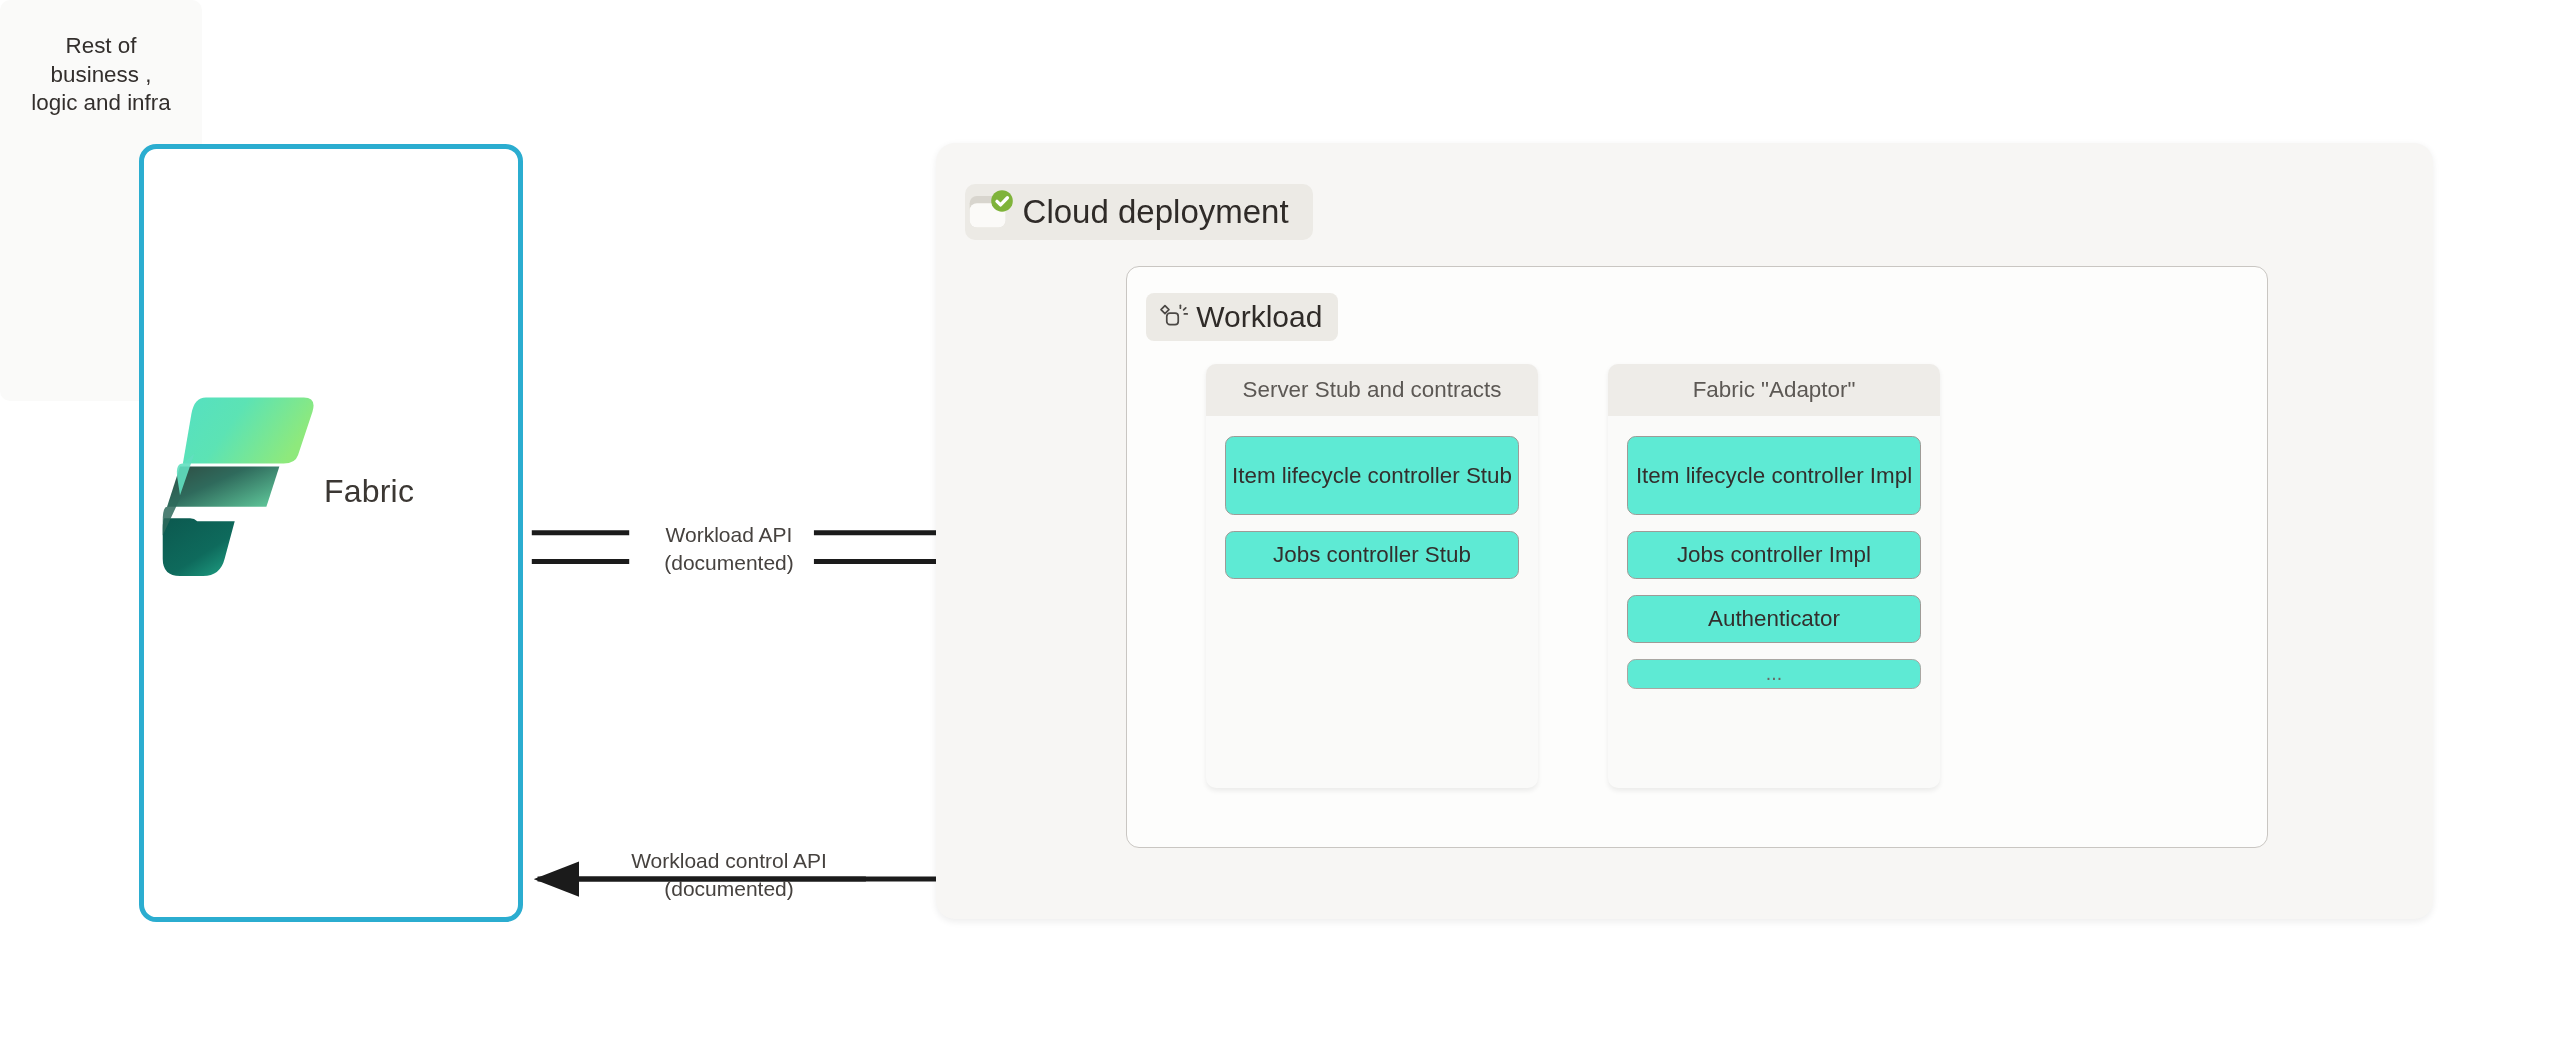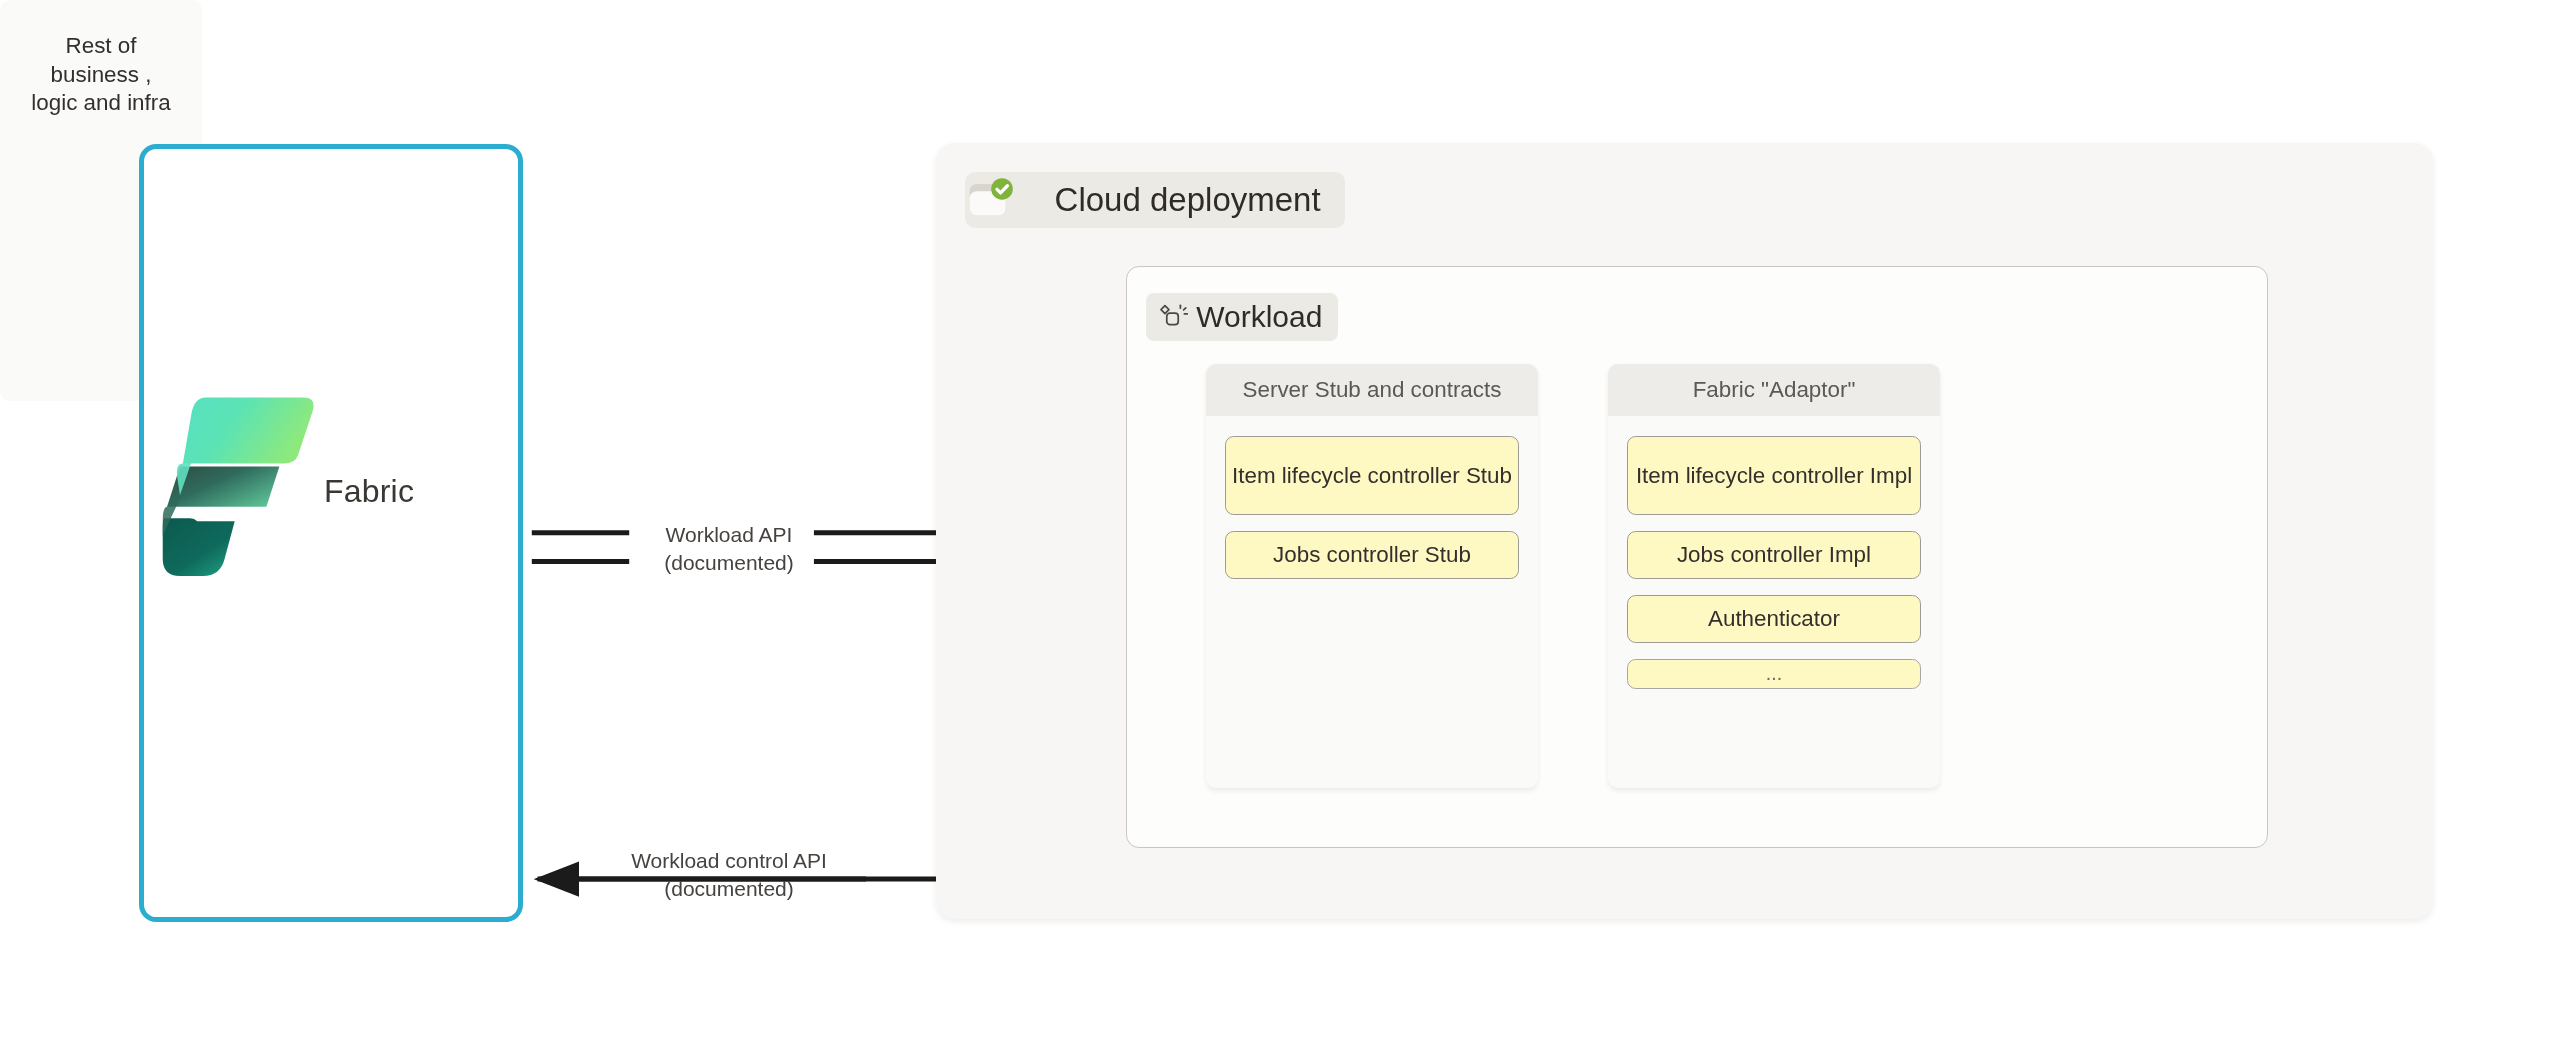--- a/index.html
+++ b/index.html
@@ -186,21 +186,21 @@
     width: 332px;
     text-align: center;
     font-size: 18px;
     font-weight: bold;
     color: #2a2725;
     margin-top: 25px;
   }
 
   
   .node {
-    background: #fef9c3;
+    background: #5eead4;
     border: 1.4px solid #9e9b97;
     border-radius: 8.7px;
     display: flex;
     align-items: center;
     justify-content: center;
     text-align: center;
     font-size: 22.4px;
     line-height: 1.3;
     color: #332f2d;
     box-sizing: border-box;
@@ -300,21 +300,21 @@
         <path d="M 86 14 L 222 14 Q 240 14 234 34 L 214 94 Q 210 106 194 106 L 54 106
                  L 66 36 Q 70 14 86 14 Z" fill="url(#fg-top)"></path>
         <path d="M 54 106 Q 44 106 46 124 L 50 150 L 70 92 Z" fill="#62dfc0" opacity="0.9"></path>
       </svg>
       <div id="fabric-name">Fabric</div>
     </div>
   </div>
 
   <div id="cloud-container"></div>
 
-  <div id="cloud-badge" style="position:absolute; left:965px; top:172px;gap:32px;">
+  <div id="cloud-badge" style="position:absolute; left:965px; top:184px;">
     <svg id="cloud-badge-icon" viewBox="0 0 82 82" xmlns="http://www.w3.org/2000/svg">
       <g>
         <rect x="12" y="18" width="50" height="44" rx="10" fill="#d8d5ce"></rect>
         <rect x="12" y="28" width="50" height="34" rx="10" fill="#fbfaf8"></rect>
         <circle cx="57" cy="25" r="15" fill="#7fb33a"></circle>
         <path d="M 50 25.5 L 55 30.5 L 64.5 20.5" stroke="#ffffff" stroke-width="4.6" fill="none" stroke-linecap="round" stroke-linejoin="round"></path>
       </g>
     </svg>
     <span id="cloud-badge-label">Cloud deployment</span>
   </div>

